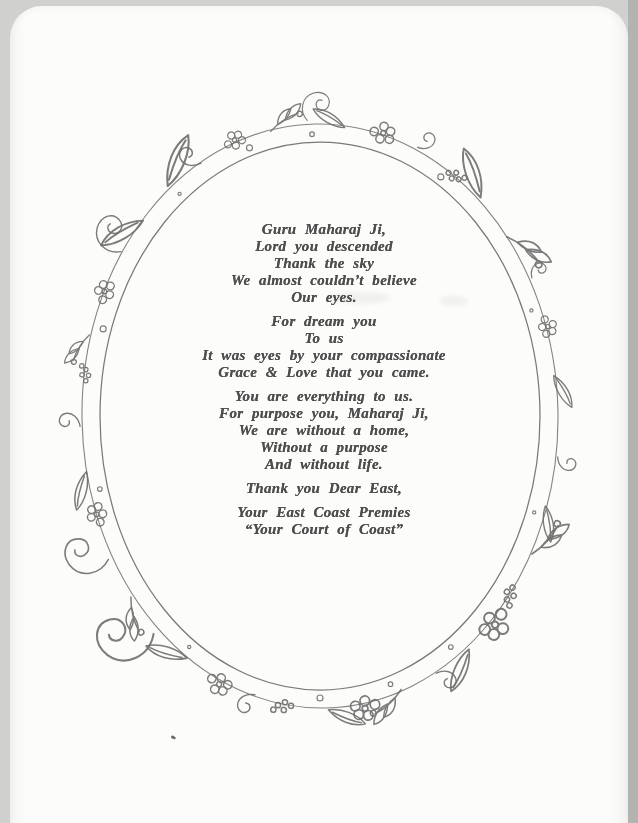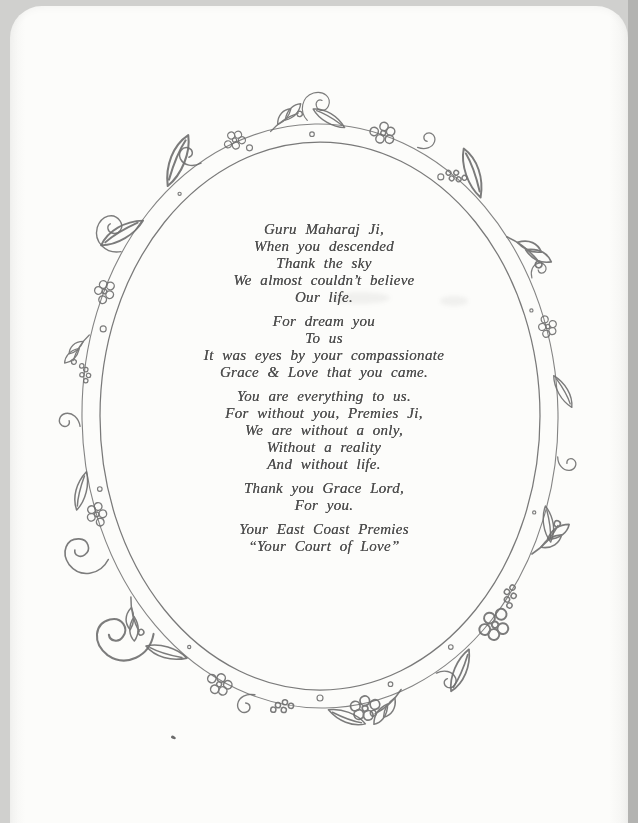--- a/index.html
+++ b/index.html
@@ -50,21 +50,21 @@
     text-align:center;
     color:var(--ink);
     font-style:italic;
     font-size:15px;
     line-height:17px;
     word-spacing:0.3em;
     letter-spacing:0.02em;
     text-shadow:0 0 0.5px var(--ink);
     z-index:3;
   }
-  .stanza{margin-bottom:7px;}
+  .stanza{margin-bottom:7px;font-weight:bold;}
   .line{display:block;white-space:nowrap;}
   .smudge{
     position:absolute;
     background:rgba(90,90,90,0.07);
     border-radius:50%;
     filter:blur(2px);
     z-index:1;
   }
   .speck{
     position:absolute;
@@ -175,39 +175,38 @@
     </g>
 </svg>
 
 <div class="smudge" style="left:330px;top:292px;width:60px;height:12px;"></div>
 <div class="smudge" style="left:440px;top:296px;width:28px;height:10px;"></div>
 <div class="speck"></div>
 
 <div class="poem">
   <div class="stanza">
     <span class="line">Guru Maharaj Ji,</span>
-    <span class="line">When you descended</span>
+    <span class="line">Lord you descended</span>
     <span class="line">Thank the sky</span>
     <span class="line">We almost couldn’t believe</span>
-    <span class="line">Our life.</span>
+    <span class="line">Our eyes.</span>
   </div>
   <div class="stanza">
     <span class="line">For dream you</span>
     <span class="line">To us</span>
     <span class="line">It was eyes by your compassionate</span>
     <span class="line">Grace &amp; Love that you came.</span>
   </div>
   <div class="stanza">
     <span class="line">You are everything to us.</span>
-    <span class="line">For without you, Premies Ji,</span>
-    <span class="line">We are without a only,</span>
-    <span class="line">Without a reality</span>
+    <span class="line">For purpose you, Maharaj Ji,</span>
+    <span class="line">We are without a home,</span>
+    <span class="line">Without a purpose</span>
     <span class="line">And without life.</span>
   </div>
   <div class="stanza">
-    <span class="line">Thank you Grace Lord,</span>
-    <span class="line">For you.</span>
+    <span class="line">Thank you Dear East,</span>
   </div>
   <div class="stanza">
     <span class="line">Your East Coast Premies</span>
-    <span class="line">“Your Court of Love”</span>
+    <span class="line">“Your Court of Coast”</span>
   </div>
 </div>
 
 </body></html>

